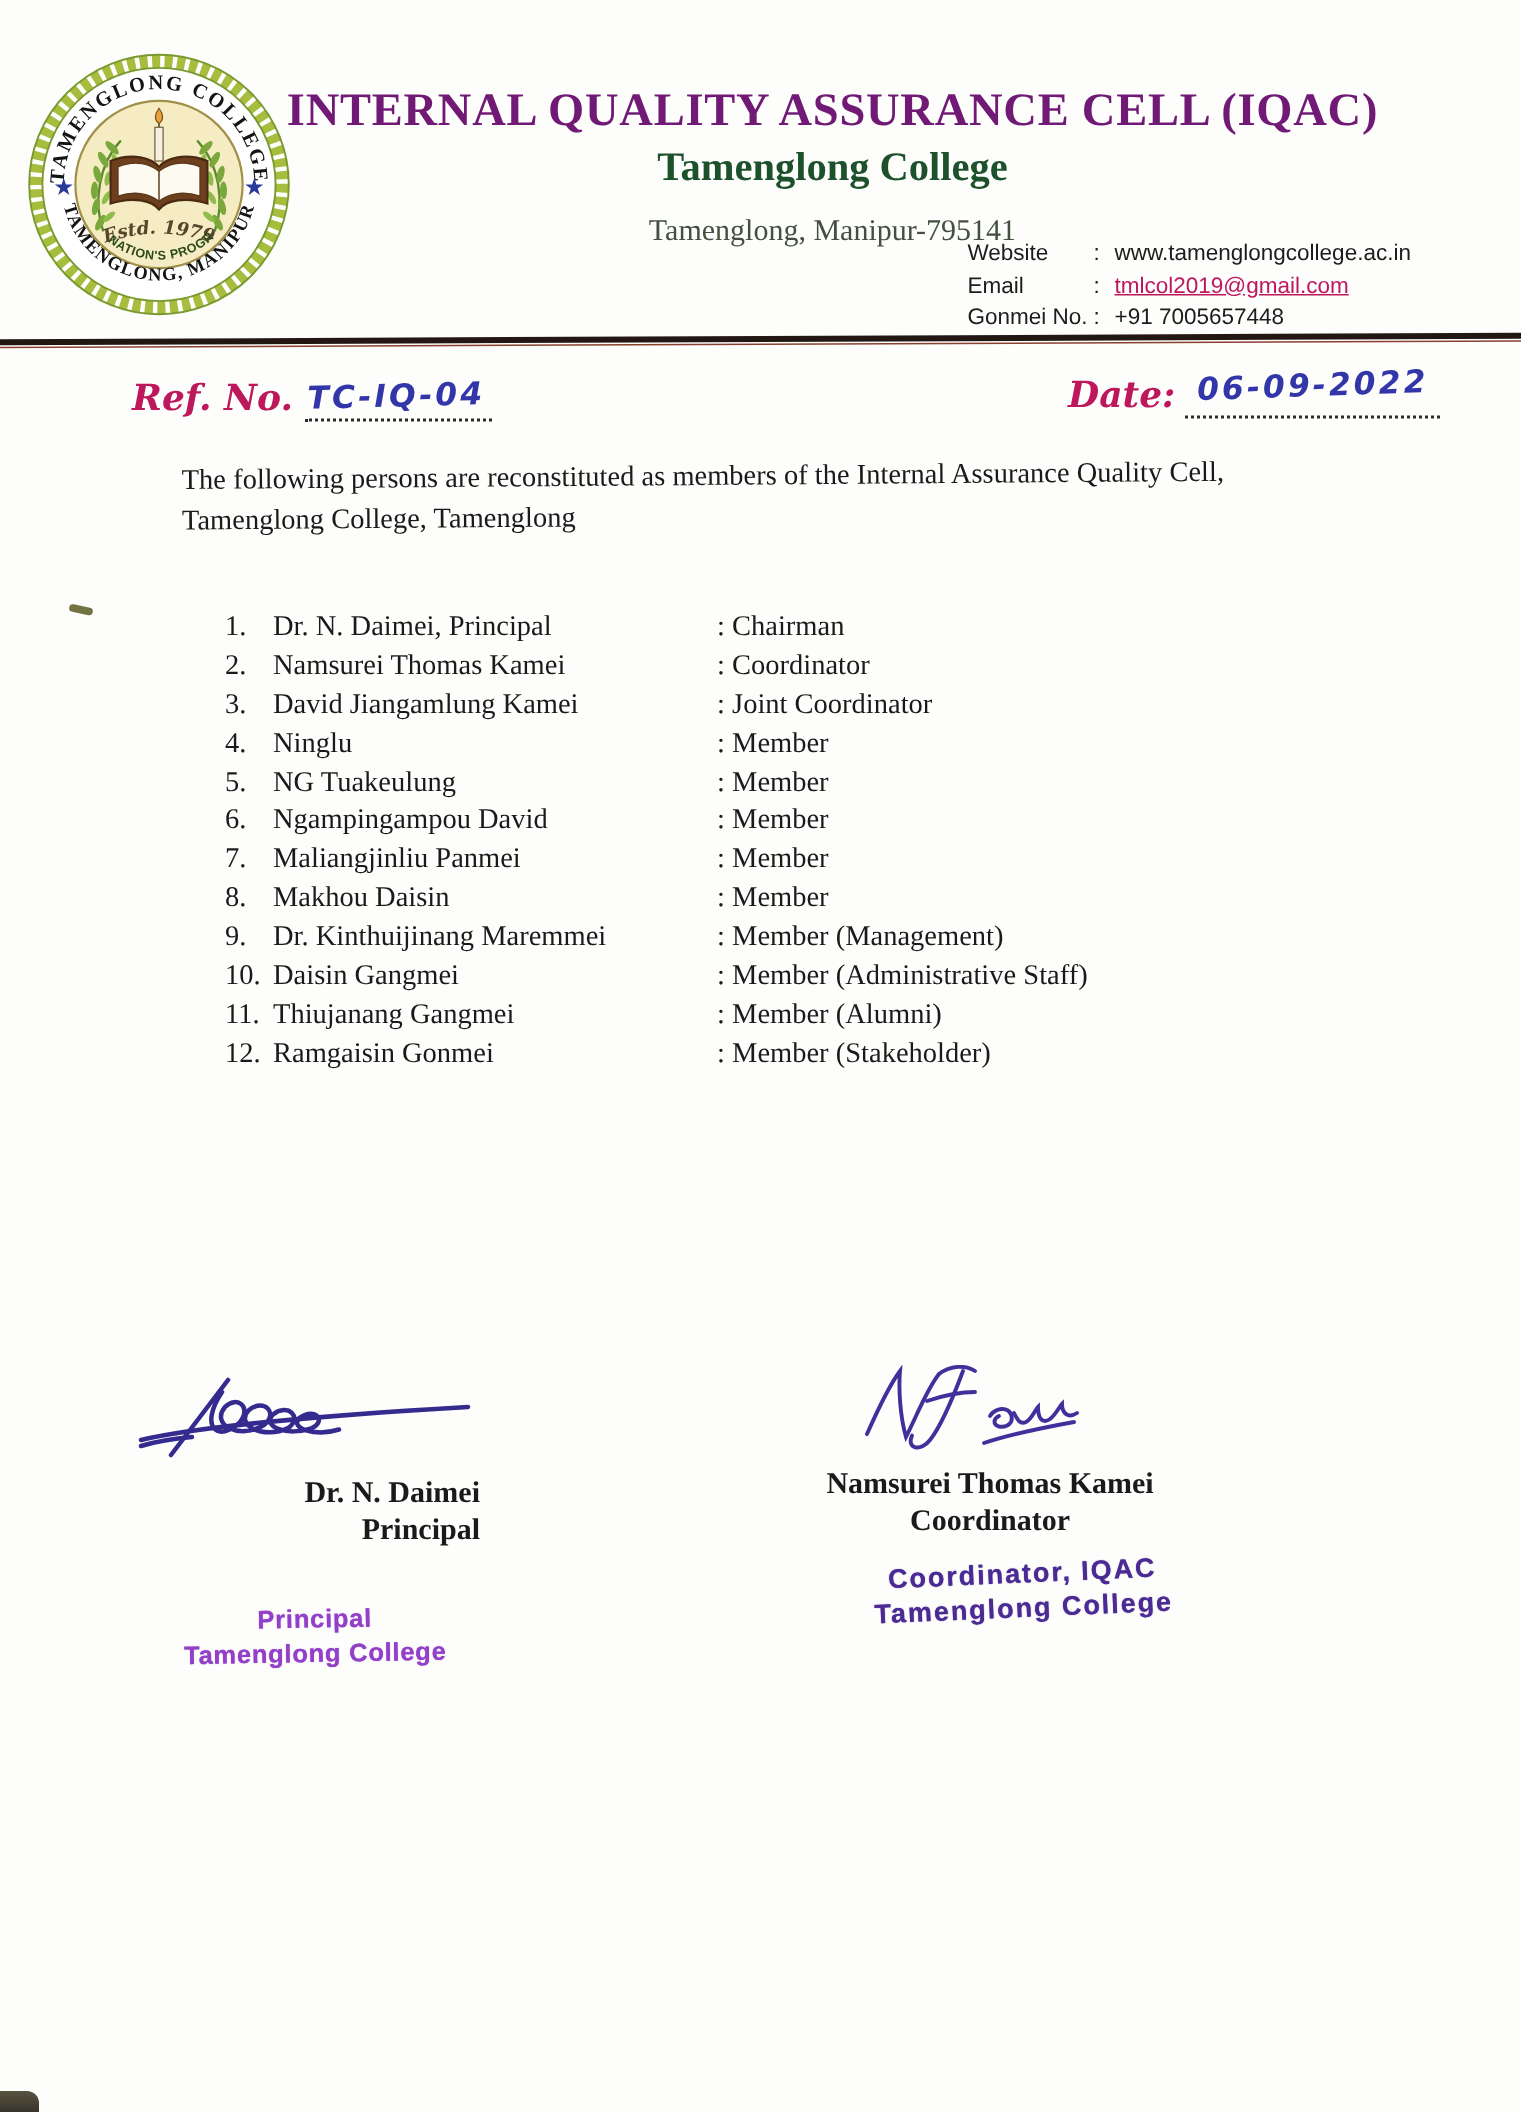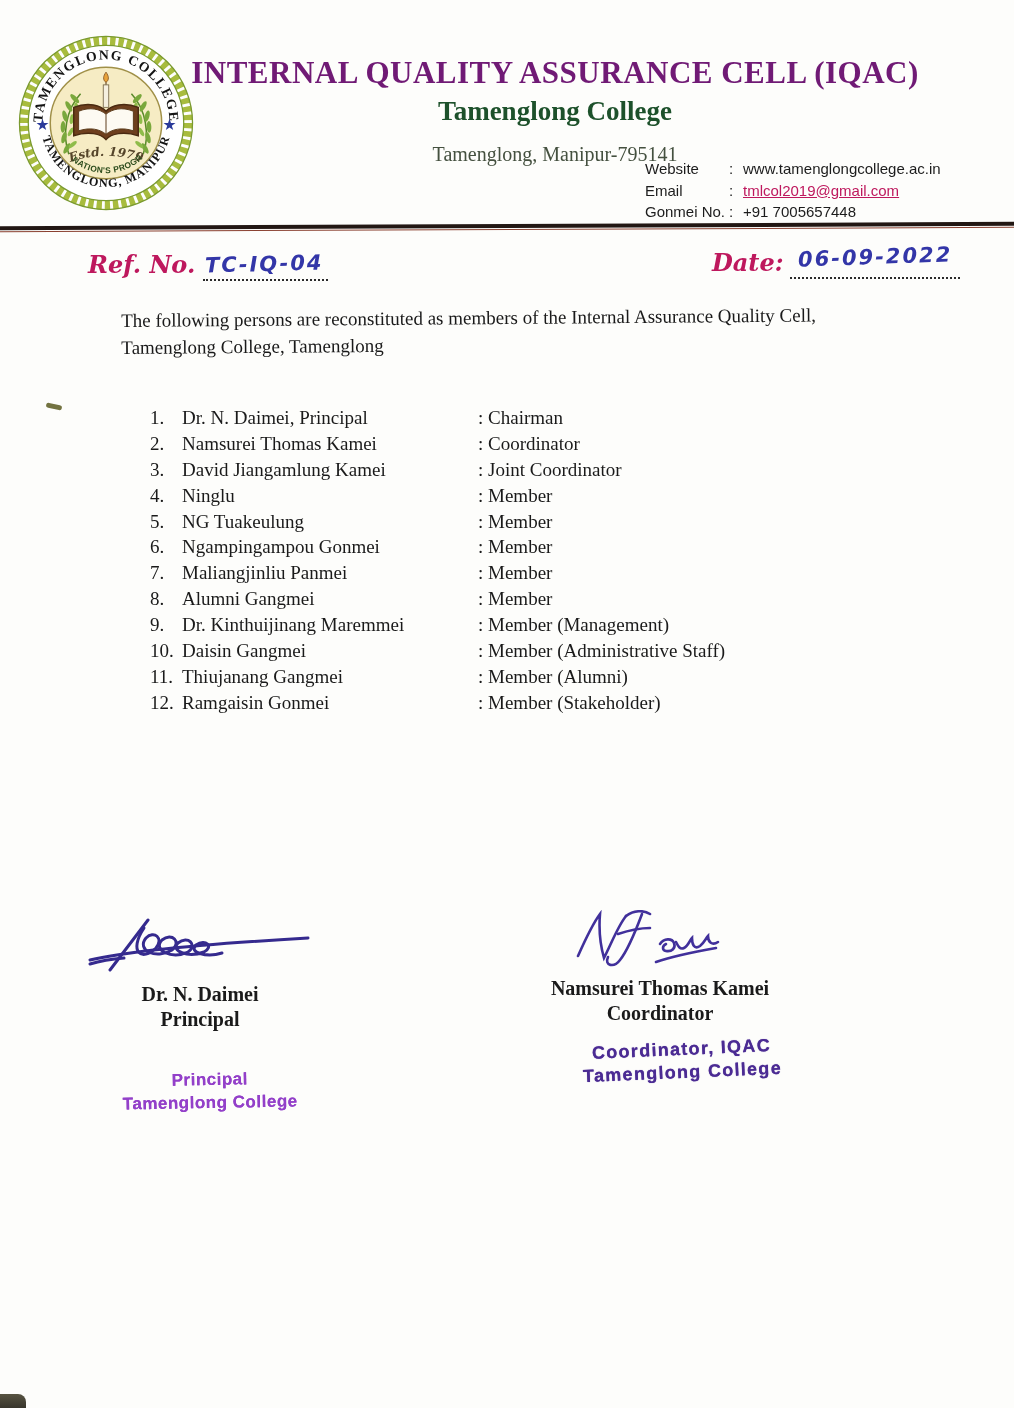--- a/index.html
+++ b/index.html
@@ -39,21 +39,21 @@
   
   .intro{position:absolute; left:121px; top:308px; width:782px;
     font-size:19px; line-height:26.5px; transform:rotate(-0.45deg); transform-origin:left top;}
   .members{position:absolute; left:150px; top:407px; width:720px; font-size:19px;}
   .m-row{display:flex; align-items:baseline; height:25.9px;}
   .m-num{width:32px;}
   .m-name{width:296px;}
   .m-role{}
 
   
-  .sig-left{position:absolute; left:80px; top:918px; width:240px; text-align:center;}
+  .sig-left{position:absolute; left:80px; top:918px; width:240px; text-align:right;}
   .sig-right{position:absolute; left:545px; top:910px; width:230px; text-align:center;}
   .sig-name{font-size:20px; font-weight:bold; line-height:25px; margin-top:2px;}
   .sig-title{font-size:20px; font-weight:bold; line-height:25px;}
   .stamp{font-family:"Liberation Sans", sans-serif; font-weight:bold; text-align:center; position:absolute;}
   .stamp-right{left:582px; top:1038px; width:200px; transform:rotate(-2.5deg);
     color:#4b2b93; font-size:18px; letter-spacing:1.3px; line-height:23px; text-shadow:0 0 0.7px #4b2b93;}
   .stamp-left{left:110px; top:1068px; width:200px; transform:rotate(-1deg);
     color:#9340c9; font-size:17px; letter-spacing:0.5px; line-height:23px; text-shadow:0 0 0.6px #9340c9;}
 
   
@@ -187,31 +187,31 @@
       <span class="m-name">Ninglu</span>
       <span class="m-role">: Member</span>
     </div>
     <div class="m-row">
       <span class="m-num">5.</span>
       <span class="m-name">NG Tuakeulung</span>
       <span class="m-role">: Member</span>
     </div>
     <div class="m-row">
       <span class="m-num">6.</span>
-      <span class="m-name">Ngampingampou Gonmei</span>
+      <span class="m-name">Ngampingampou David</span>
       <span class="m-role">: Member</span>
     </div>
     <div class="m-row">
       <span class="m-num">7.</span>
       <span class="m-name">Maliangjinliu Panmei</span>
       <span class="m-role">: Member</span>
     </div>
     <div class="m-row">
       <span class="m-num">8.</span>
-      <span class="m-name">Alumni Gangmei</span>
+      <span class="m-name">Makhou Daisin</span>
       <span class="m-role">: Member</span>
     </div>
     <div class="m-row">
       <span class="m-num">9.</span>
       <span class="m-name">Dr. Kinthuijinang Maremmei</span>
       <span class="m-role">: Member (Management)</span>
     </div>
     <div class="m-row">
       <span class="m-num">10.</span>
       <span class="m-name">Daisin Gangmei</span>

